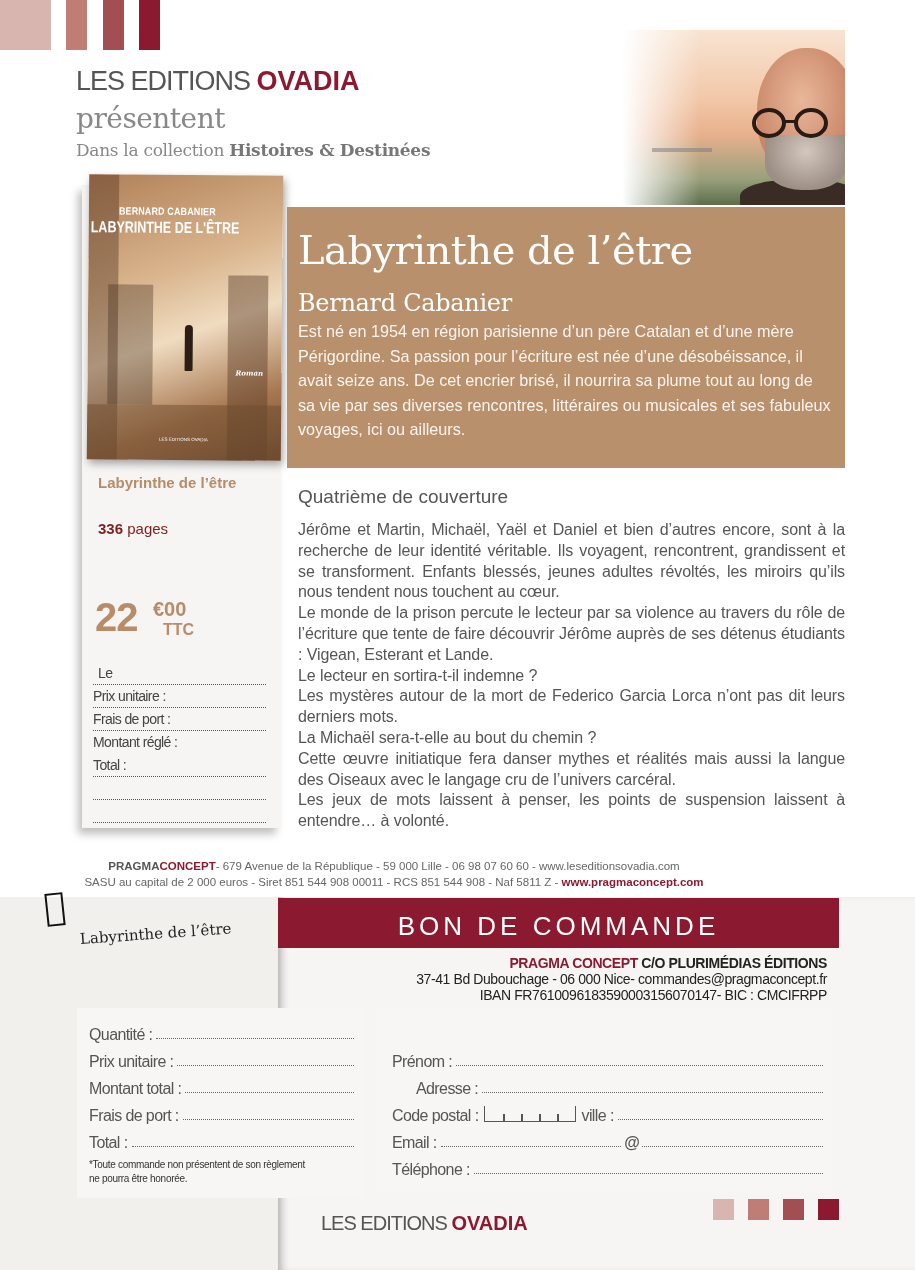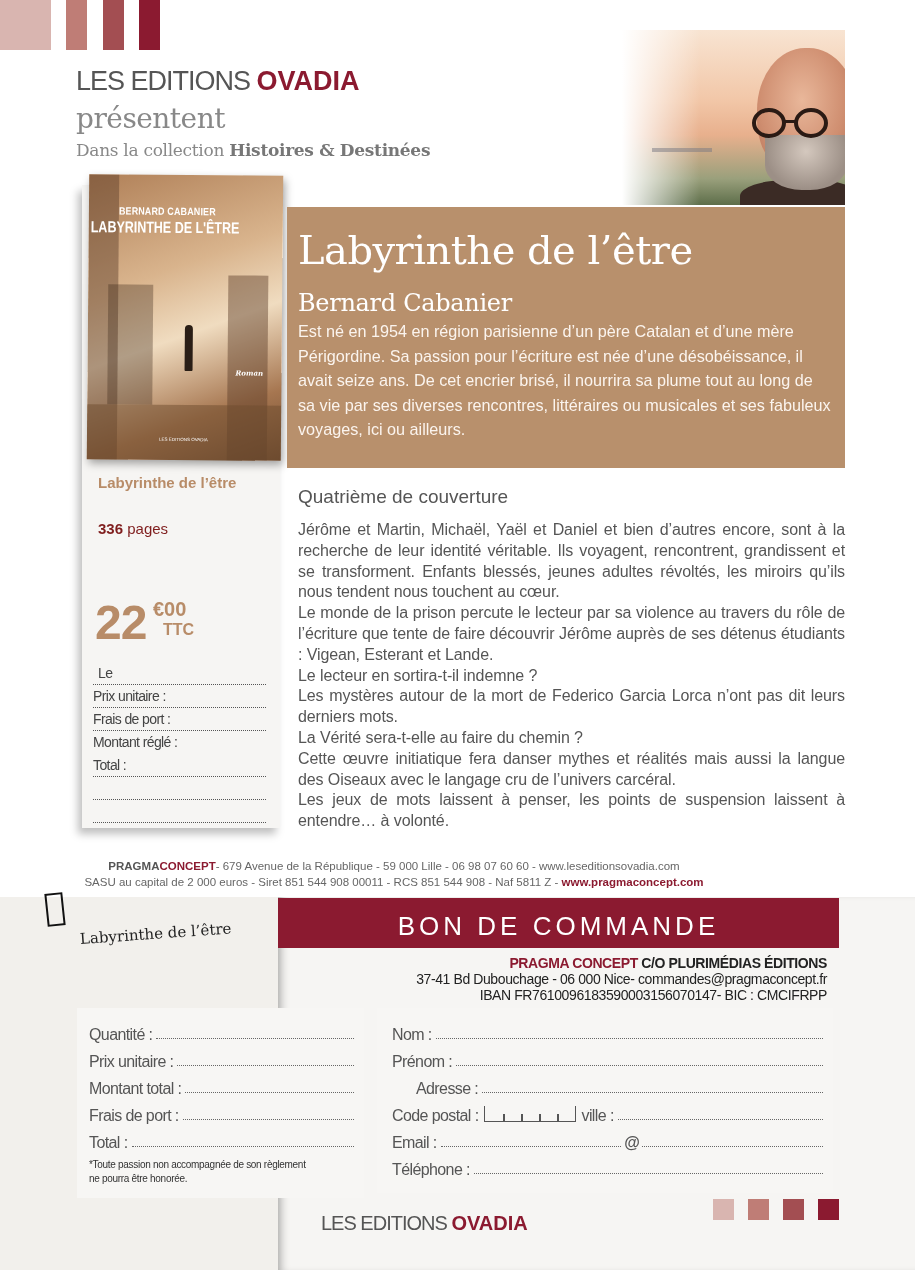--- a/index.html
+++ b/index.html
@@ -39,21 +39,21 @@
   .cover .cv-title { position: absolute; left: 2px; top: 44px; color: #fff; font-family: "Liberation Sans", sans-serif; font-size: 16px; font-weight: bold; transform: scaleX(0.78); transform-origin: left; white-space: nowrap; }
   .cover .figure { position: absolute; left: 97px; top: 150px; width: 8px; height: 46px; background: #2a1e16; border-radius: 4px 4px 1px 1px; }
   .cover .cv-genre { position: absolute; left: 148px; top: 193px; font-family: "DejaVu Serif", serif; font-style: italic; font-weight: bold; color: #fff; font-size: 7px; }
   .cover .cv-publisher { position: absolute; left: 72px; top: 262px; font-size: 4.5px; color: #fff; }
 
   .book-title-small { position: absolute; left: 98px; top: 474px; font-size: 15px; font-weight: bold; color: #b88c68; }
   .pages { position: absolute; left: 98px; top: 520px; font-size: 15px; color: #7f1d1d; }
   .pages b { font-weight: bold; }
 
   .price { position: absolute; left: 95px; top: 595px; color: #b88c68; }
-  .price .big { font-size: 48px; font-weight: bold; letter-spacing: -1px; }
+  .price .big { font-size: 40px; font-weight: bold; letter-spacing: -1px; }
   .price .cents { position: absolute; left: 58px; top: 6px; font-size: 20px; font-weight: bold; line-height: 16px; }
   .price .ttc { position: absolute; left: 68px; top: 26px; font-size: 16px; font-weight: bold; }
 
   .mini-form { position: absolute; left: 93px; top: 662px; width: 173px; }
   .mini-row { height: 23px; border-bottom: 1px dotted #555; font-size: 14px; color: #444; line-height: 22px; transform-origin: left; letter-spacing: -0.6px; font-family: "Liberation Sans Narrow", "Liberation Sans", sans-serif; }
   .mini-row.first span { padding-left: 5px; }
 
   
   .bio { position: absolute; left: 287px; top: 207px; width: 558px; height: 261px; background: #b8906c; color: #fff; padding: 18px 12px 0 11px; }
   .bio .title { font-family: "DejaVu Serif", serif; font-size: 40px; font-weight: normal; letter-spacing: -0.5px; line-height: 50px; }
@@ -159,21 +159,21 @@
   <div class="author">Bernard Cabanier</div>
   <div class="text">Est né en 1954 en région parisienne d’un père Catalan et d’une mère Périgordine. Sa passion pour l’écriture est née d’une désobéissance, il avait seize ans. De cet encrier brisé, il nourrira sa plume tout au long de sa vie par ses diverses rencontres, littéraires ou musicales et ses fabuleux voyages, ici ou ailleurs.</div>
 </div>
 
 <div class="q-title">Quatrième de couverture</div>
 <div class="q-text">
   <p>Jérôme et Martin, Michaël, Yaël et Daniel et bien d’autres encore, sont à la recherche de leur identité véritable. Ils voyagent, rencontrent, grandissent et se transforment. Enfants blessés, jeunes adultes révoltés, les miroirs qu’ils nous tendent nous touchent au cœur.</p>
   <p>Le monde de la prison percute le lecteur par sa violence au travers du rôle de l’écriture que tente de faire découvrir Jérôme auprès de ses détenus étudiants : Vigean, Esterant et Lande.</p>
   <p style="text-align:left">Le lecteur en sortira-t-il indemne ?</p>
   <p>Les mystères autour de la mort de Federico Garcia Lorca n’ont pas dit leurs derniers mots.</p>
-  <p style="text-align:left">La Vérité sera-t-elle au faire du chemin ?</p>
+  <p style="text-align:left">La Michaël sera-t-elle au bout du chemin ?</p>
   <p>Cette œuvre initiatique fera danser mythes et réalités mais aussi la langue des Oiseaux avec le langage cru de l’univers carcéral.</p>
   <p>Les jeux de mots laissent à penser, les points de suspension laissent à entendre… à volonté.</p>
 </div>
 
 <div class="legal">
   <div><b>PRAGMA</b><span class="concept">CONCEPT</span><span>- 679 Avenue de la République - 59 000 Lille - 06 98 07 60 60 - www.leseditionsovadia.com</span></div>
   <div><span>SASU au capital de 2 000 euros - Siret 851 544 908 00011 - RCS 851 544 908 - Naf 5811 Z - </span><span class="site">www.pragmaconcept.com</span></div>
 </div>
 
 <div class="bottom-bg"></div>
@@ -205,30 +205,26 @@
     </div>
   <div class="qrow" style="top:95px;">
       <span class="lbl">Frais de port :</span>
       <span class="dots"></span>
     </div>
   <div class="qrow" style="top:122px;">
       <span class="lbl">Total :</span>
       <span class="dots"></span>
     </div>
   <div class="note">
-      <div>*Toute passion non accompagnée de son règlement</div>
+      <div>*Toute commande non présentent de son règlement</div>
       <div>ne pourra être honorée.</div>
     </div>
 </div>
 
 <div class="cpanel">
-  <div class="crow" style="top:14px;">
-      <span class="lbl">Nom :</span>
-      <span class="dots"></span>
-    </div>
   <div class="crow" style="top:41px;">
       <span class="lbl">Prénom :</span>
       <span class="dots"></span>
     </div>
   <div class="crow" style="top:68px;margin-left:24px;">
       <span class="lbl">Adresse :</span>
       <span class="dots"></span>
     </div>
   <div class="crow" style="top:122px;">
     <span class="lbl">Email :</span>

